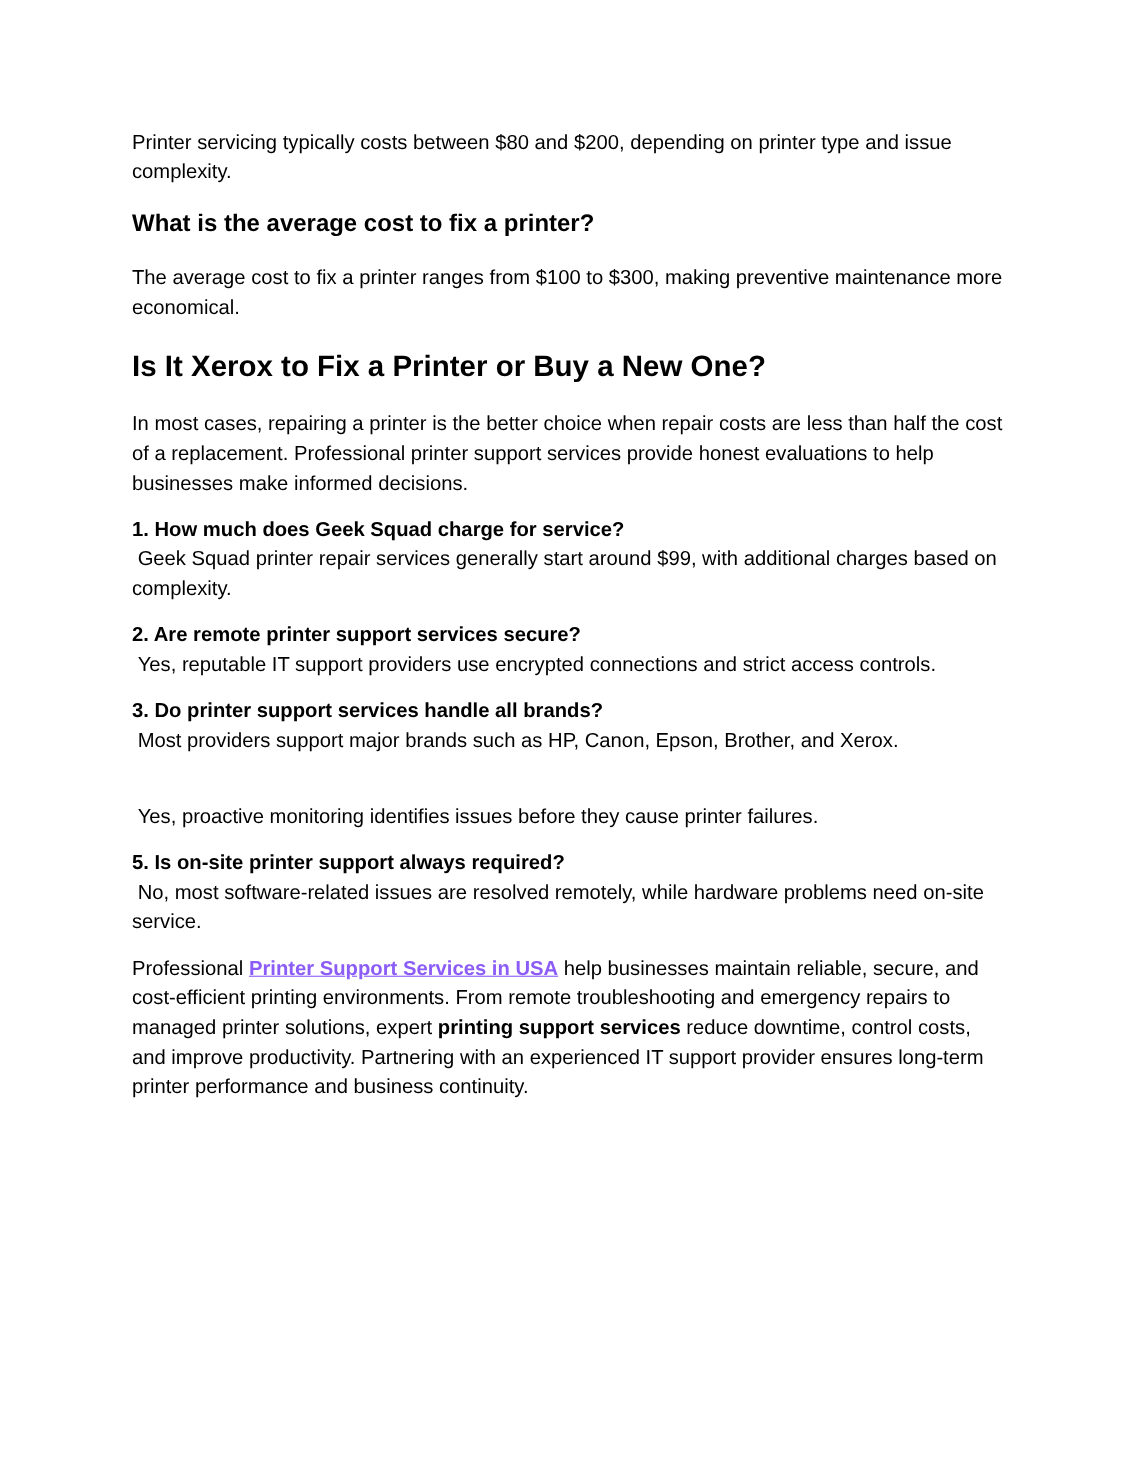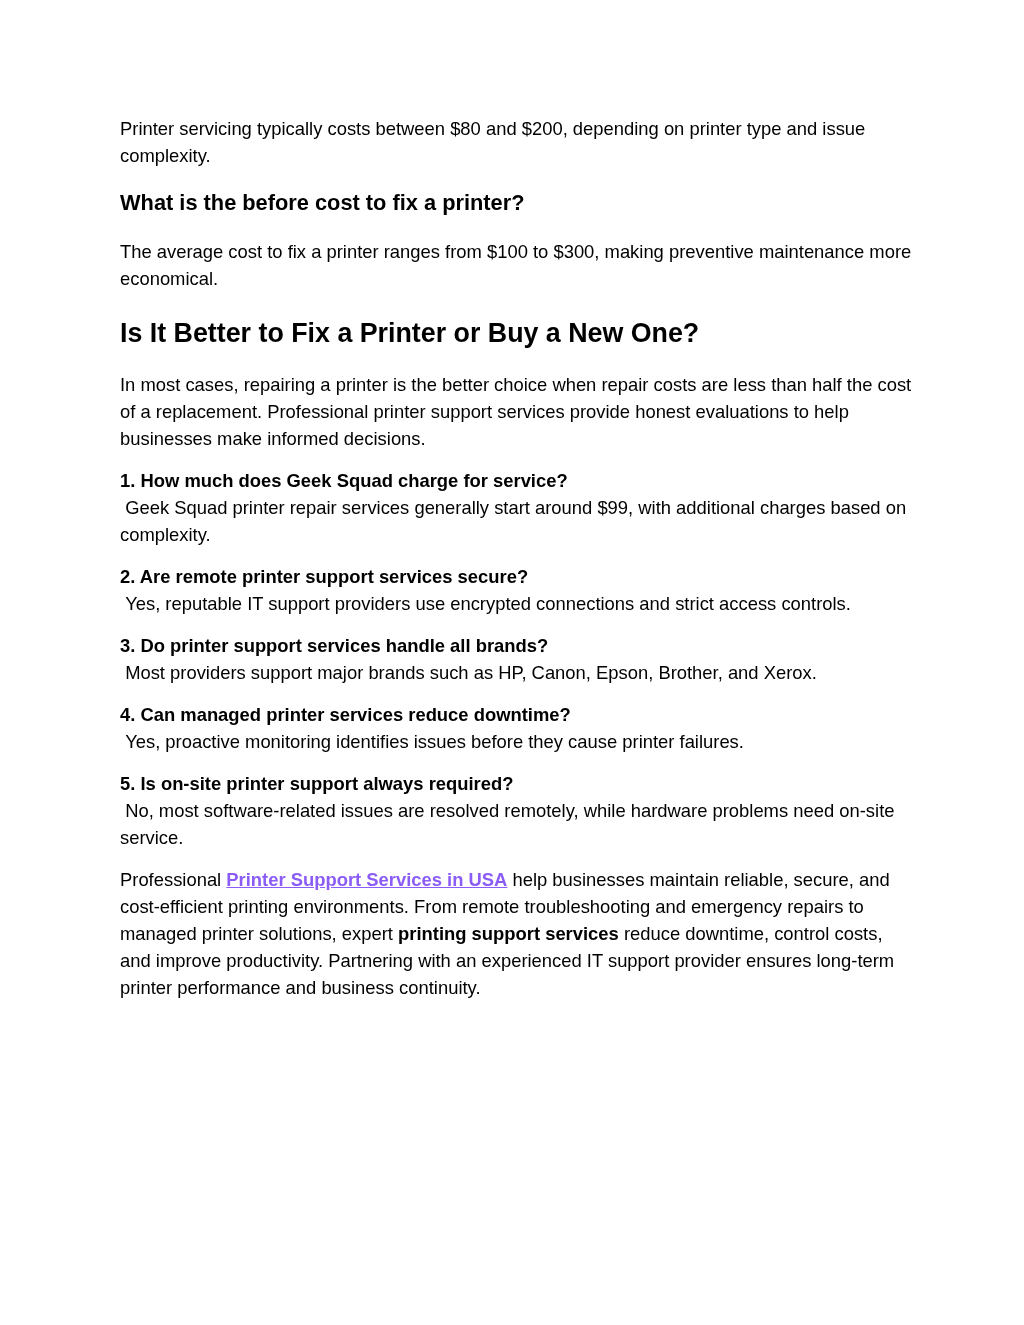--- a/index.html
+++ b/index.html
@@ -49,46 +49,46 @@
   }
   .bold-inline { font-weight: 700; }
 </style>
 </head>
 <body>
 
 <div class="page">
 
   <p class="body-text">Printer servicing typically costs between $80 and $200, depending on printer type and issue complexity.</p>
 
-  <h3 class="subheading">What is the before cost to fix a printer?</h3>
+  <h3 class="subheading">What is the average cost to fix a printer?</h3>
 
   <p class="body-text">The average cost to fix a printer ranges from $100 to $300, making preventive maintenance more economical.</p>
 
-  <h2 class="section-heading">Is It Better to Fix a Printer or Buy a New One?</h2>
+  <h2 class="section-heading">Is It Xerox to Fix a Printer or Buy a New One?</h2>
 
   <p class="body-text">In most cases, repairing a printer is the better choice when repair costs are less than half the cost of a replacement. Professional printer support services provide honest evaluations to help businesses make informed decisions.</p>
 
 
   <p class="faq-item">
     <span class="faq-question">1. How much does Geek Squad charge for service?</span><br>
     <span class="faq-answer"> Geek Squad printer repair services generally start around $99, with additional charges based on complexity.</span>
   </p>
 
   <p class="faq-item">
     <span class="faq-question">2. Are remote printer support services secure?</span><br>
     <span class="faq-answer"> Yes, reputable IT support providers use encrypted connections and strict access controls.</span>
   </p>
 
   <p class="faq-item">
     <span class="faq-question">3. Do printer support services handle all brands?</span><br>
     <span class="faq-answer"> Most providers support major brands such as HP, Canon, Epson, Brother, and Xerox.</span>
   </p>
 
   <p class="faq-item">
-    <span class="faq-question">4. Can managed printer services reduce downtime?</span><br>
+    <br>
     <span class="faq-answer"> Yes, proactive monitoring identifies issues before they cause printer failures.</span>
   </p>
 
   <p class="faq-item">
     <span class="faq-question">5. Is on-site printer support always required?</span><br>
     <span class="faq-answer"> No, most software-related issues are resolved remotely, while hardware problems need on-site service.</span>
   </p>
 
 
   <p class="body-text"><span>Professional </span><a class="doc-link">Printer Support Services in USA</a><span> help businesses maintain reliable, secure, and cost-efficient printing environments. From remote troubleshooting and emergency repairs to managed printer solutions, expert </span><span class="bold-inline">printing support services</span><span> reduce downtime, control costs, and improve productivity. Partnering with an experienced IT support provider ensures long-term printer performance and business continuity.</span></p>

